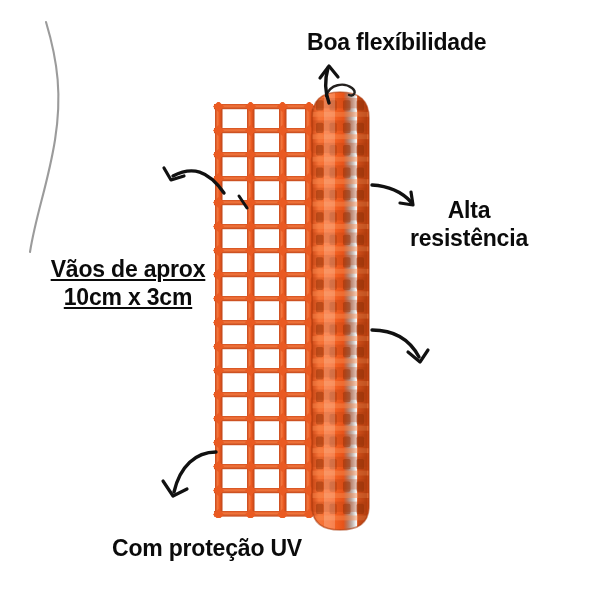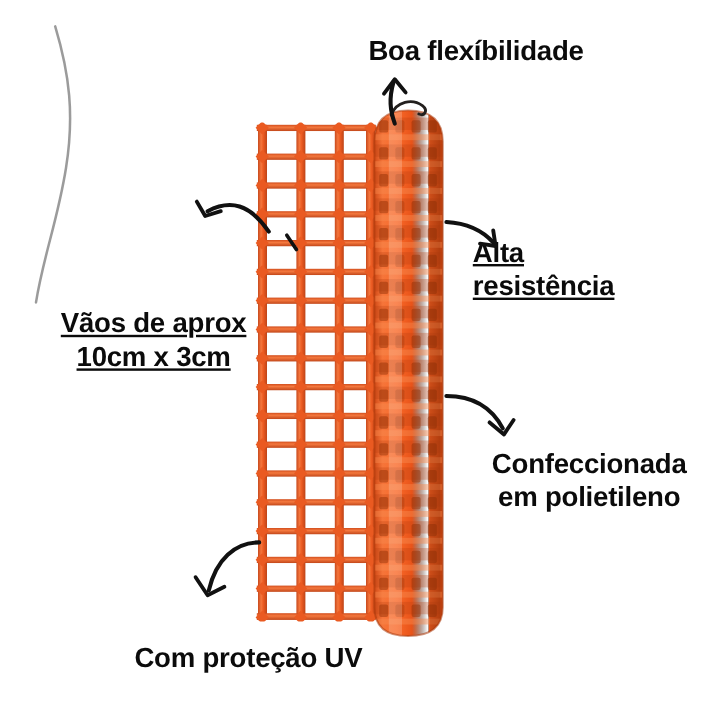--- a/index.html
+++ b/index.html
@@ -24,21 +24,21 @@
     position: absolute;
     color: #0b0b0b;
     font-weight: 700;
     font-size: 23px;
     line-height: 1.22;
     letter-spacing: -0.2px;
     white-space: pre-line;
     font-family: "Liberation Sans", sans-serif;
   }
   #label-flex      { top: 28px;  left: 307px; text-align: left; }
-  #label-resist    { top: 196px; left: 444px; text-align: left; width: 150px; transform: translateX(-50px); text-decoration: underline; }
+  #label-resist    { top: 196px; left: 444px; text-align: center; width: 150px; transform: translateX(-50px); }
   #label-vaos      { top: 255px; left: 30px;  text-align: center; width: 196px; text-decoration: underline; }
   #label-poli      { top: 372px; left: 383px; text-align: center; width: 216px; }
   #label-uv        { top: 534px; left: 112px; text-align: right; }
 
   
   #arrow-layer, #mesh-layer {
     position: absolute;
     inset: 0;
     width: 600px;
     height: 600px;
@@ -361,18 +361,16 @@
   </svg>
 
   <div class="callout" id="label-flex">Boa flexíbilidade</div>
 
   <div class="callout" id="label-resist">Alta
 resistência</div>
 
   <div class="callout" id="label-vaos">Vãos de aprox
 10cm x 3cm</div>
 
-  <div class="callout" id="label-poli">Confeccionada
-em polietileno</div>
 
   <div class="callout" id="label-uv">Com proteção UV</div>
 
 </div>
 
 </body></html>

